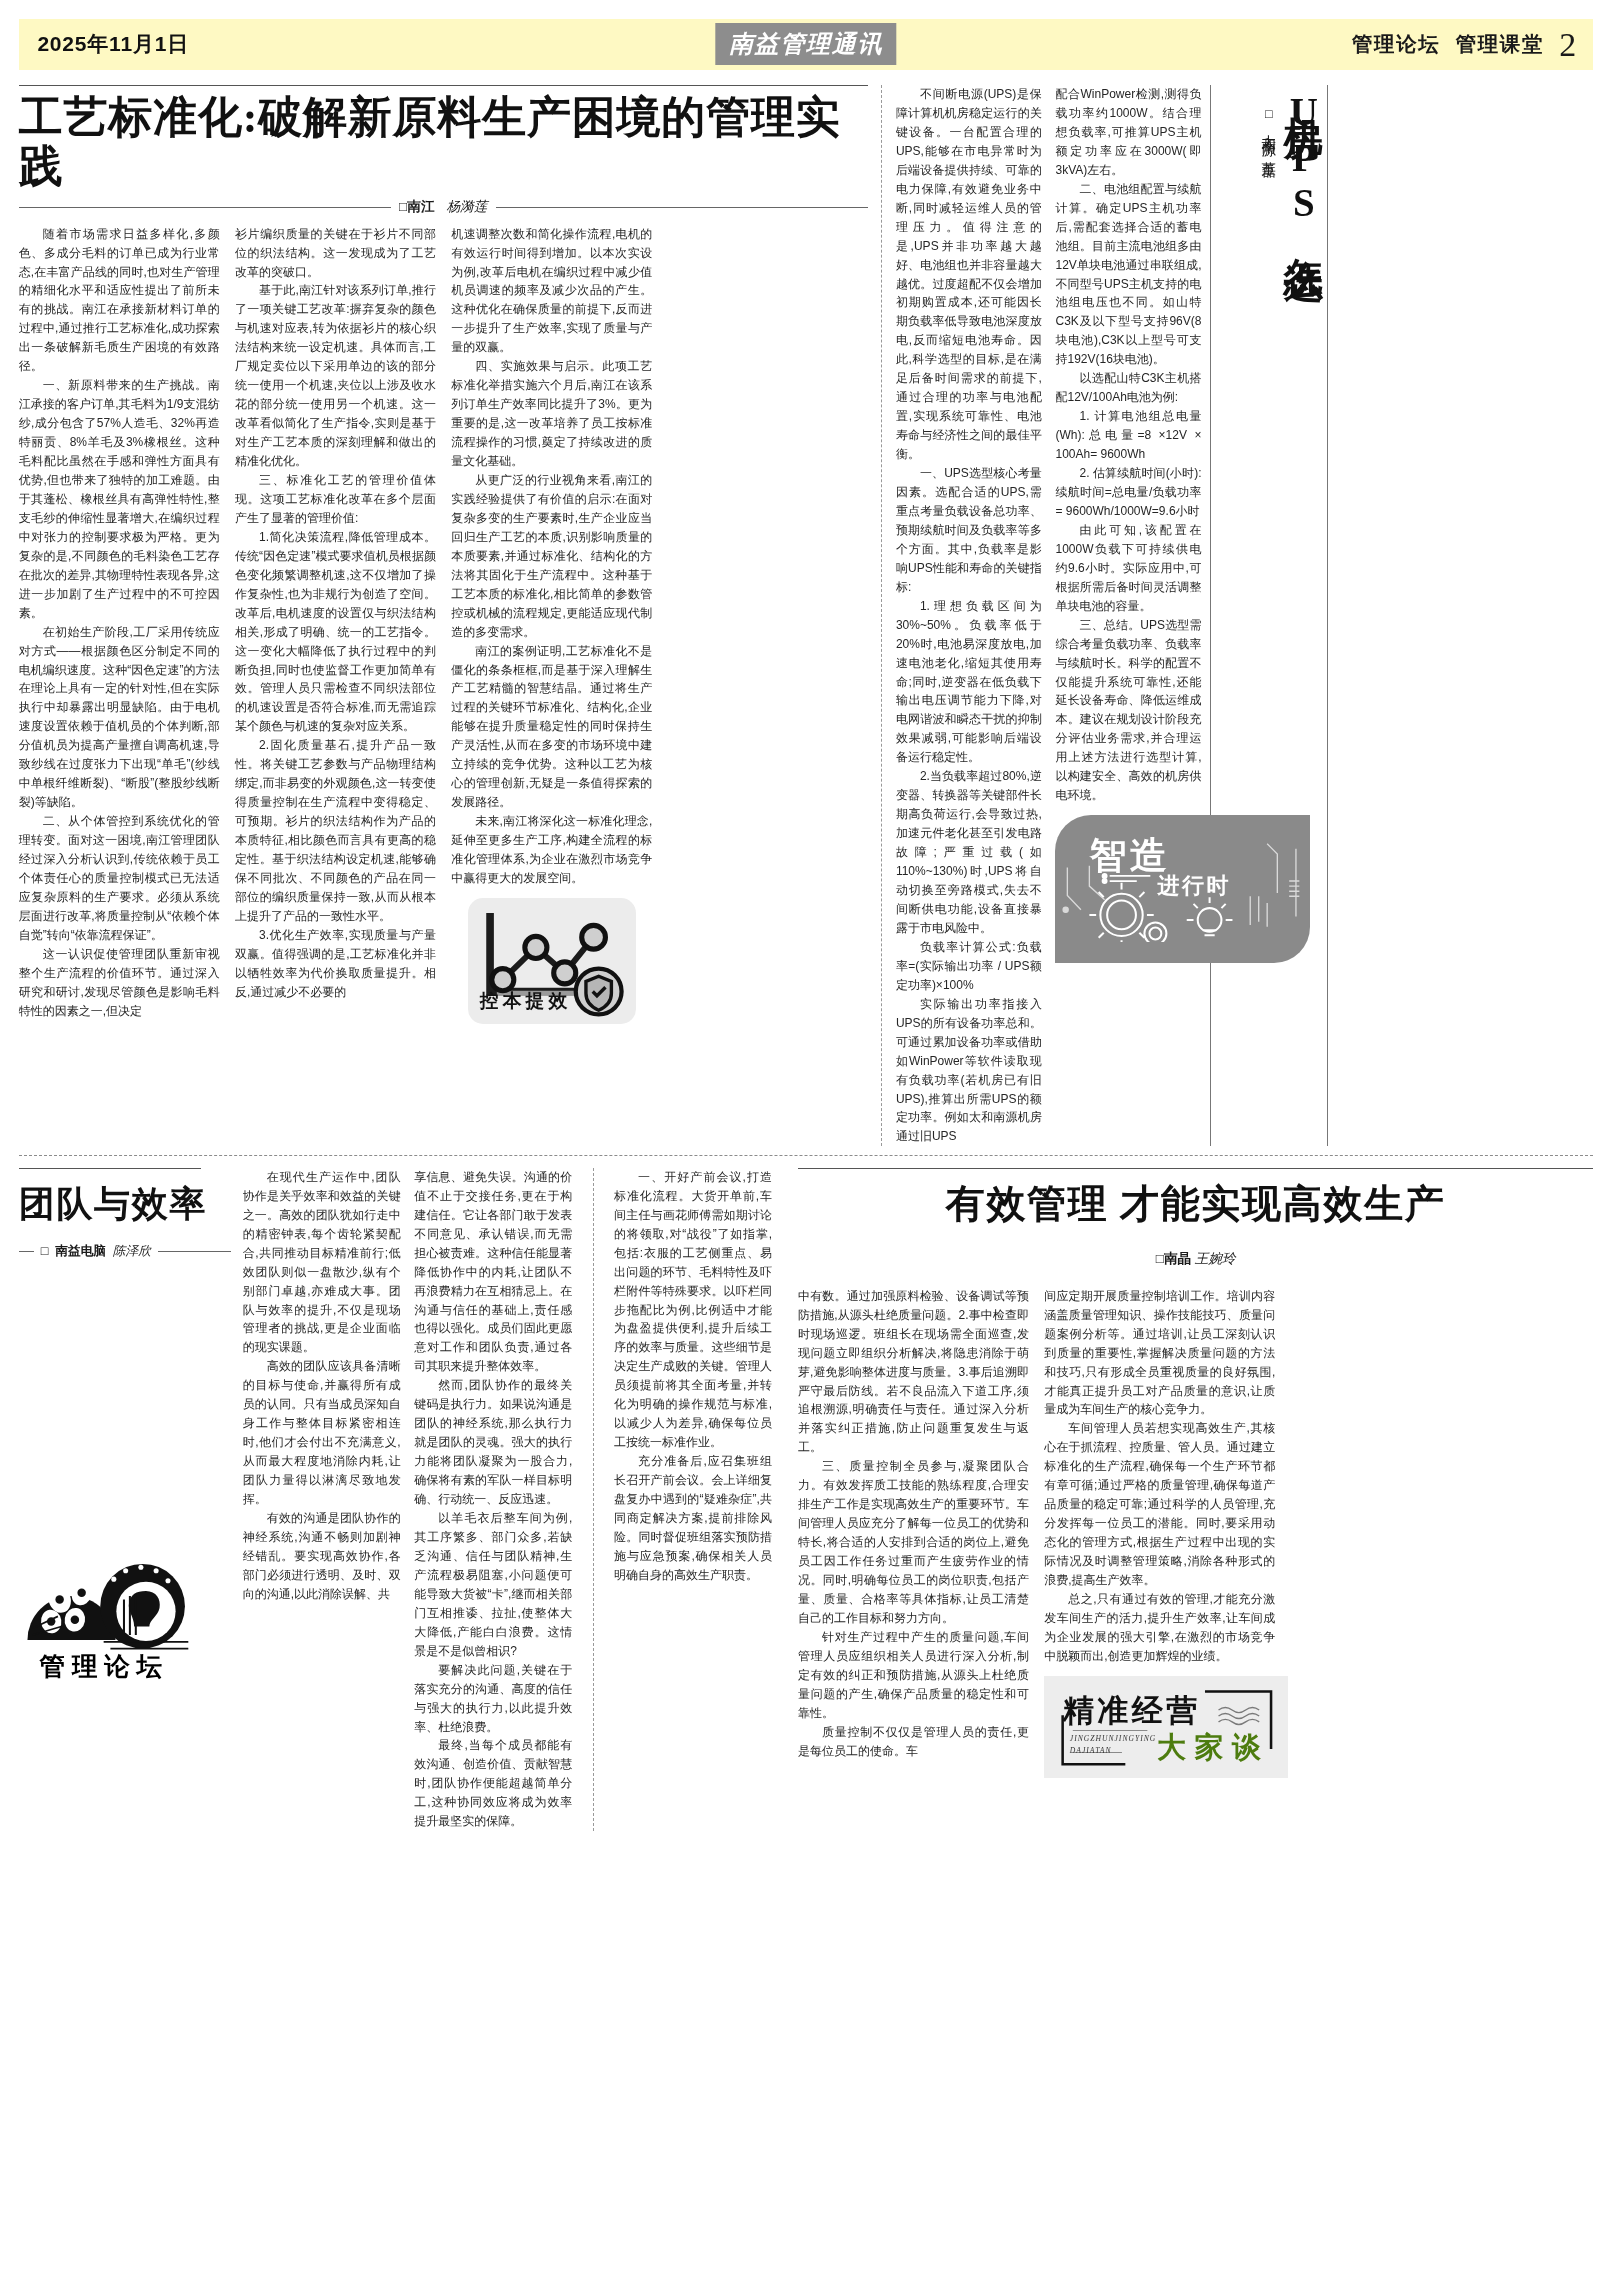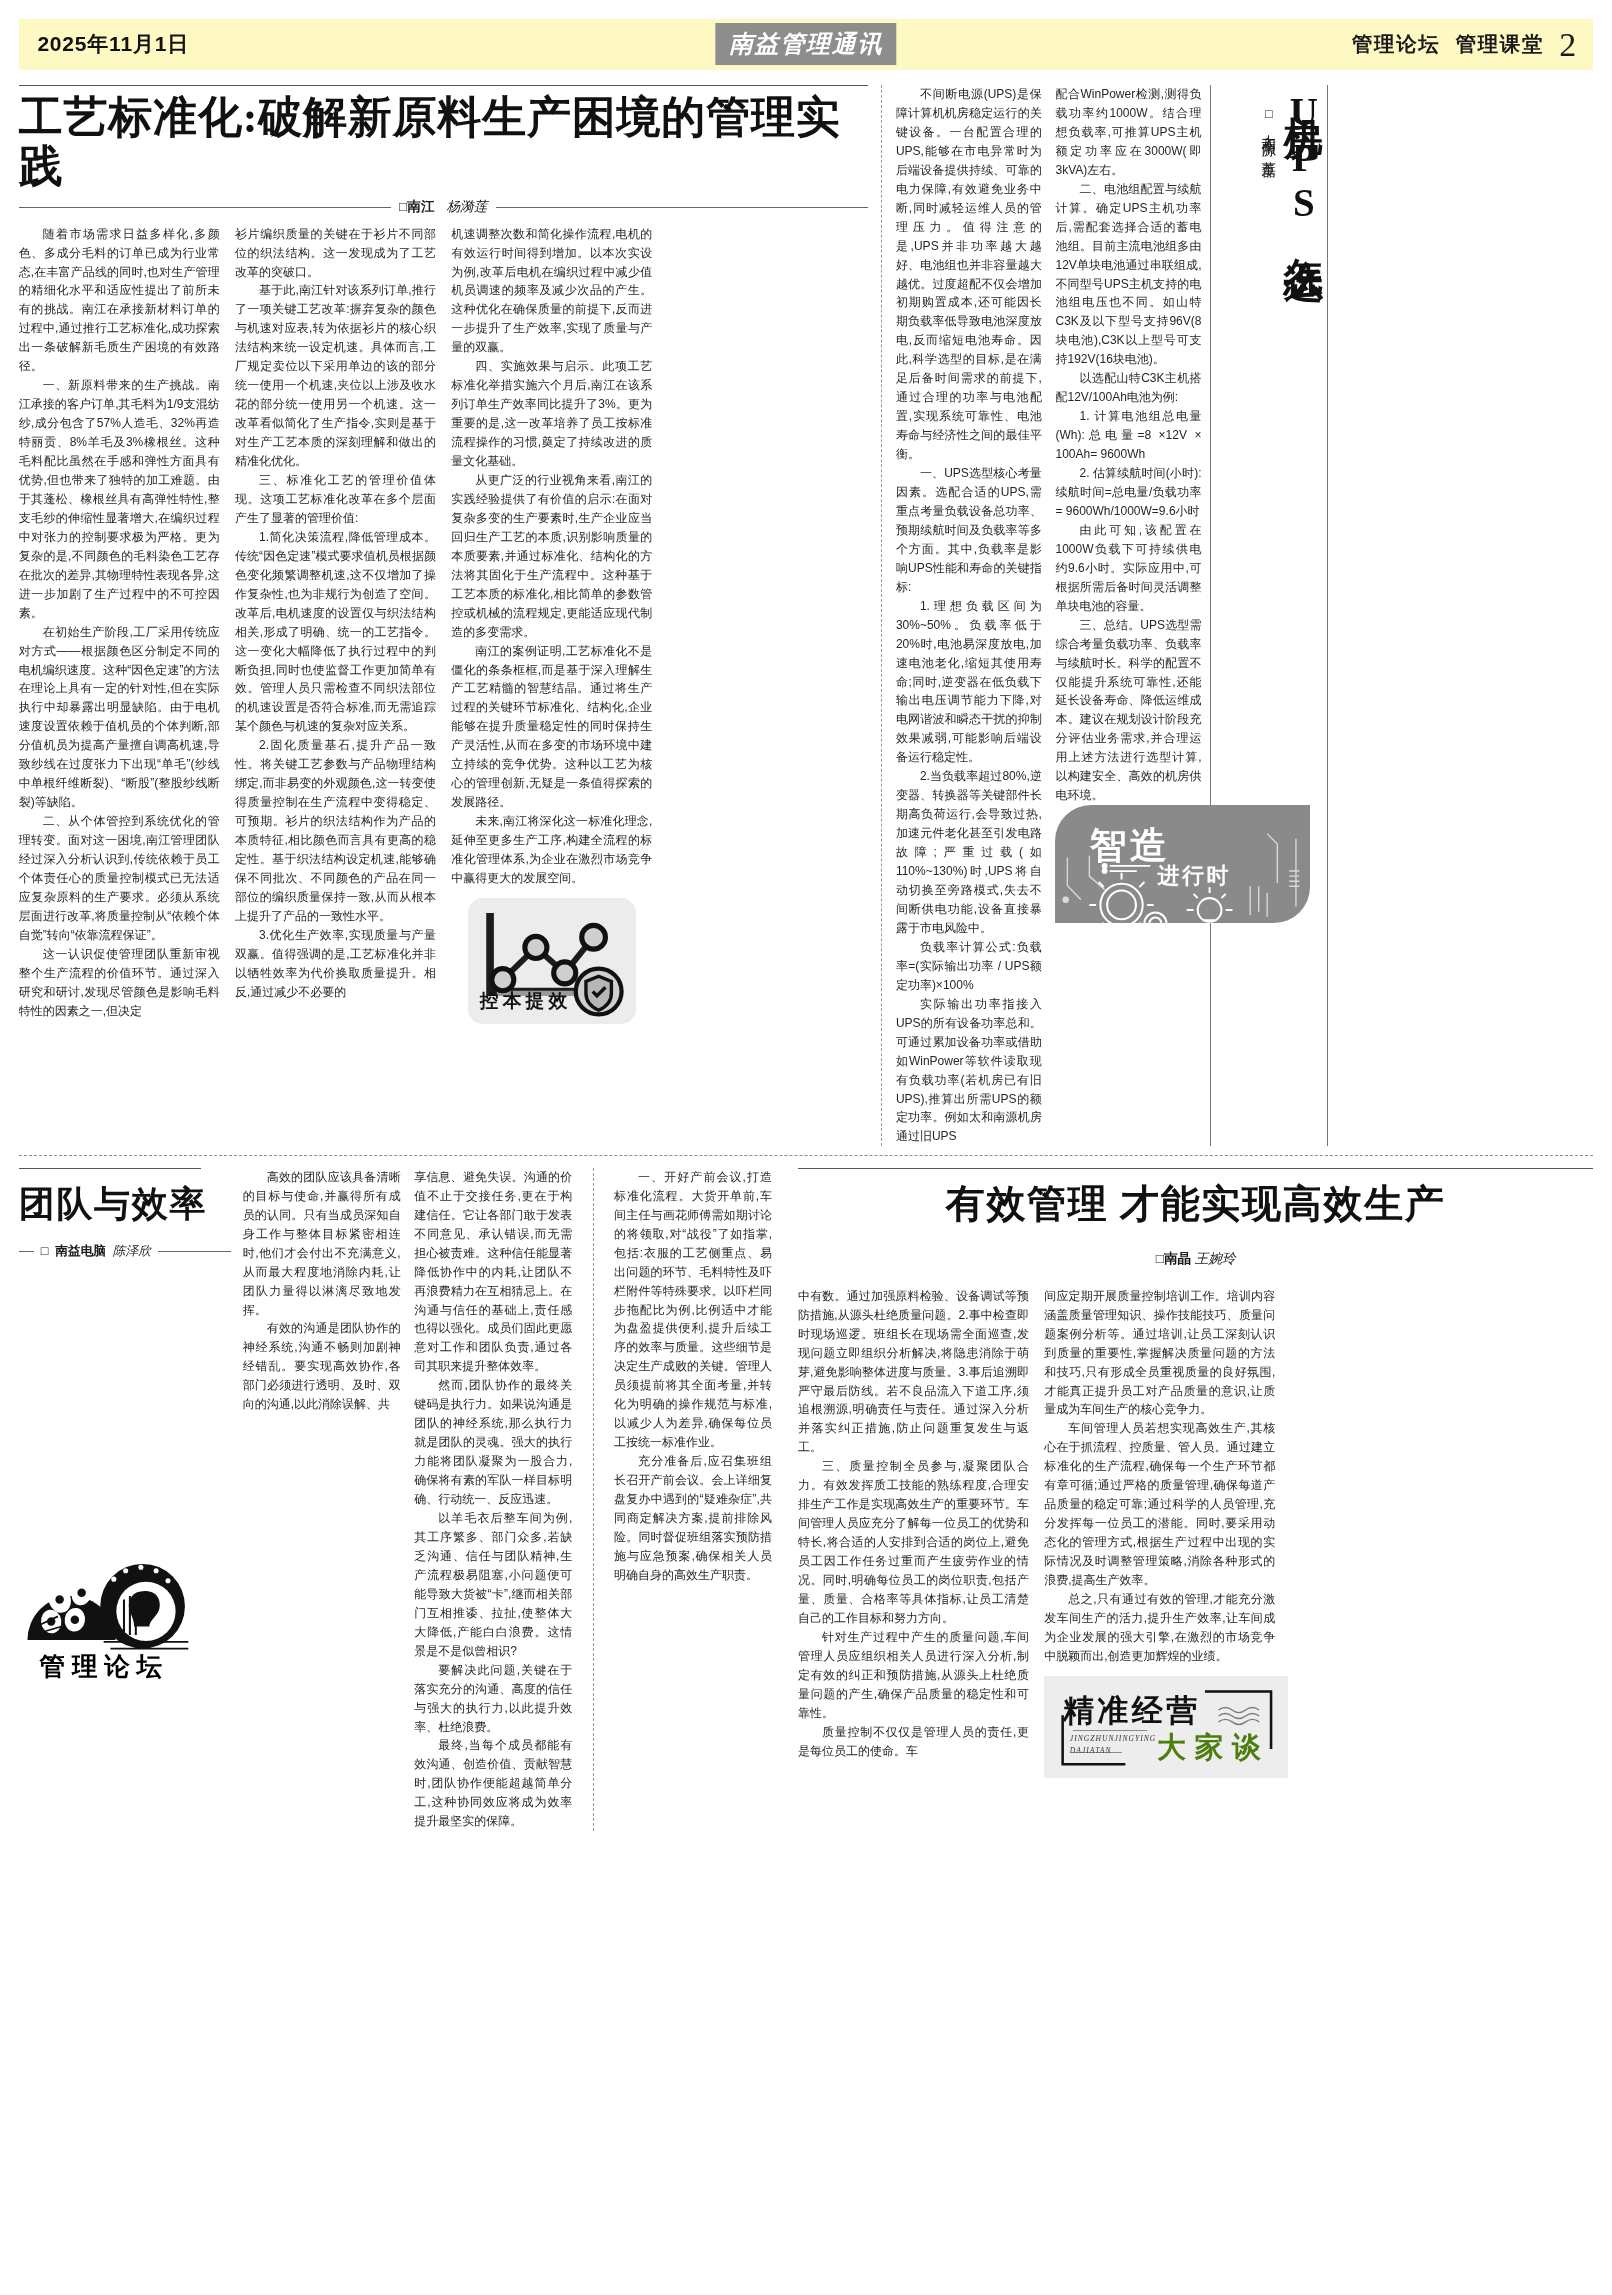--- a/index.html
+++ b/index.html
@@ -84,23 +84,23 @@
   
   .gfx-kongben{
     width:168px;height:126px;background:#ececec;border-radius:15px;
     position:relative;margin:10.2px auto 0 auto;
   }
   .gfx-kongben .lbl{
     position:absolute;left:12px;bottom:8.5px;font-size:18.7px;font-weight:bold;
     letter-spacing:4.2px;font-family:"Liberation Sans",sans-serif;color:#111;
   }
   .gfx-zhizao{
-    width:255px;height:118px;background:#8a8a8a;position:relative;
+    width:255px;height:148px;background:#8a8a8a;position:relative;
     border-top-left-radius:36px;border-bottom-right-radius:36px;
-    margin:0 0 0 0;overflow:hidden;
+    margin:10px 0 0 0;overflow:hidden;
   }
   .gfx-zhizao .t1{
     position:absolute;left:34px;top:12px;color:#fff;font-size:37px;font-weight:bold;
     letter-spacing:3.4px;font-family:"Liberation Sans",sans-serif;
   }
   .gfx-zhizao .t2{
     position:absolute;left:102px;top:54px;color:#fff;font-size:22px;font-weight:bold;
     letter-spacing:2.5px;font-family:"Liberation Sans",sans-serif;
   }
 
@@ -350,20 +350,21 @@
             <g stroke="#111" stroke-width="2">
               <path d="M100 120 l100 0 M108 128 l92 0"></path>
             </g>
           </svg>
           <div class="lbl">管理论坛</div>
         </div>
       </div>
 
       <div class="bl-cols">
         <div class="col">
+          <p>在现代生产运作中,团队协作是关乎效率和效益的关键之一。高效的团队犹如行走中的精密钟表,每个齿轮紧契配合,共同推动目标精准前行;低效团队则似一盘散沙,纵有个别部门卓越,亦难成大事。团队与效率的提升,不仅是现场管理者的挑战,更是企业面临的现实课题。</p>
           <p>高效的团队应该具备清晰的目标与使命,并赢得所有成员的认同。只有当成员深知自身工作与整体目标紧密相连时,他们才会付出不充满意义,从而最大程度地消除内耗,让团队力量得以淋漓尽致地发挥。</p>
           <p>有效的沟通是团队协作的神经系统,沟通不畅则加剧神经错乱。要实现高效协作,各部门必须进行透明、及时、双向的沟通,以此消除误解、共</p>
         </div>
         <div class="col">
           <p class="noind">享信息、避免失误。沟通的价值不止于交接任务,更在于构建信任。它让各部门敢于发表不同意见、承认错误,而无需担心被责难。这种信任能显著降低协作中的内耗,让团队不再浪费精力在互相猜忌上。在沟通与信任的基础上,责任感也得以强化。成员们固此更愿意对工作和团队负责,通过各司其职来提升整体效率。</p>
           <p>然而,团队协作的最终关键码是执行力。如果说沟通是团队的神经系统,那么执行力就是团队的灵魂。强大的执行力能将团队凝聚为一股合力,确保将有素的军队一样目标明确、行动统一、反应迅速。</p>
           <p>以羊毛衣后整车间为例,其工序繁多、部门众多,若缺乏沟通、信任与团队精神,生产流程极易阻塞,小问题便可能导致大货被“卡”,继而相关部门互相推诿、拉扯,使整体大大降低,产能白白浪费。这情景是不是似曾相识?</p>
           <p>要解决此问题,关键在于落实充分的沟通、高度的信任与强大的执行力,以此提升效率、杜绝浪费。</p>
           <p>最终,当每个成员都能有效沟通、创造价值、贡献智慧时,团队协作便能超越简单分工,这种协同效应将成为效率提升最坚实的保障。</p>
         </div>

